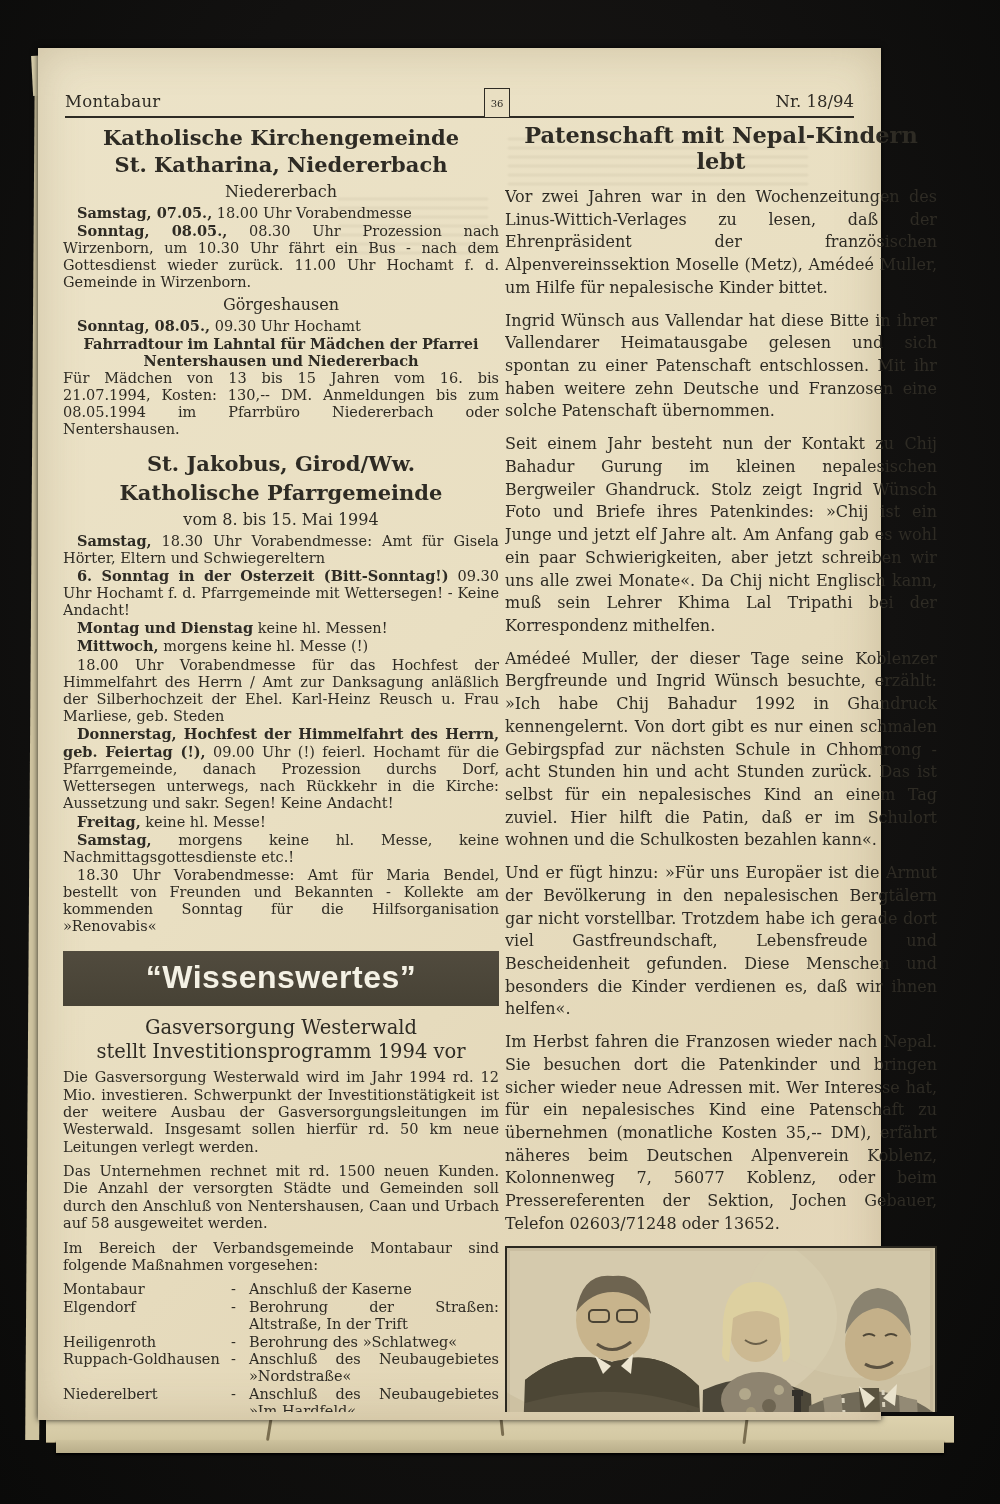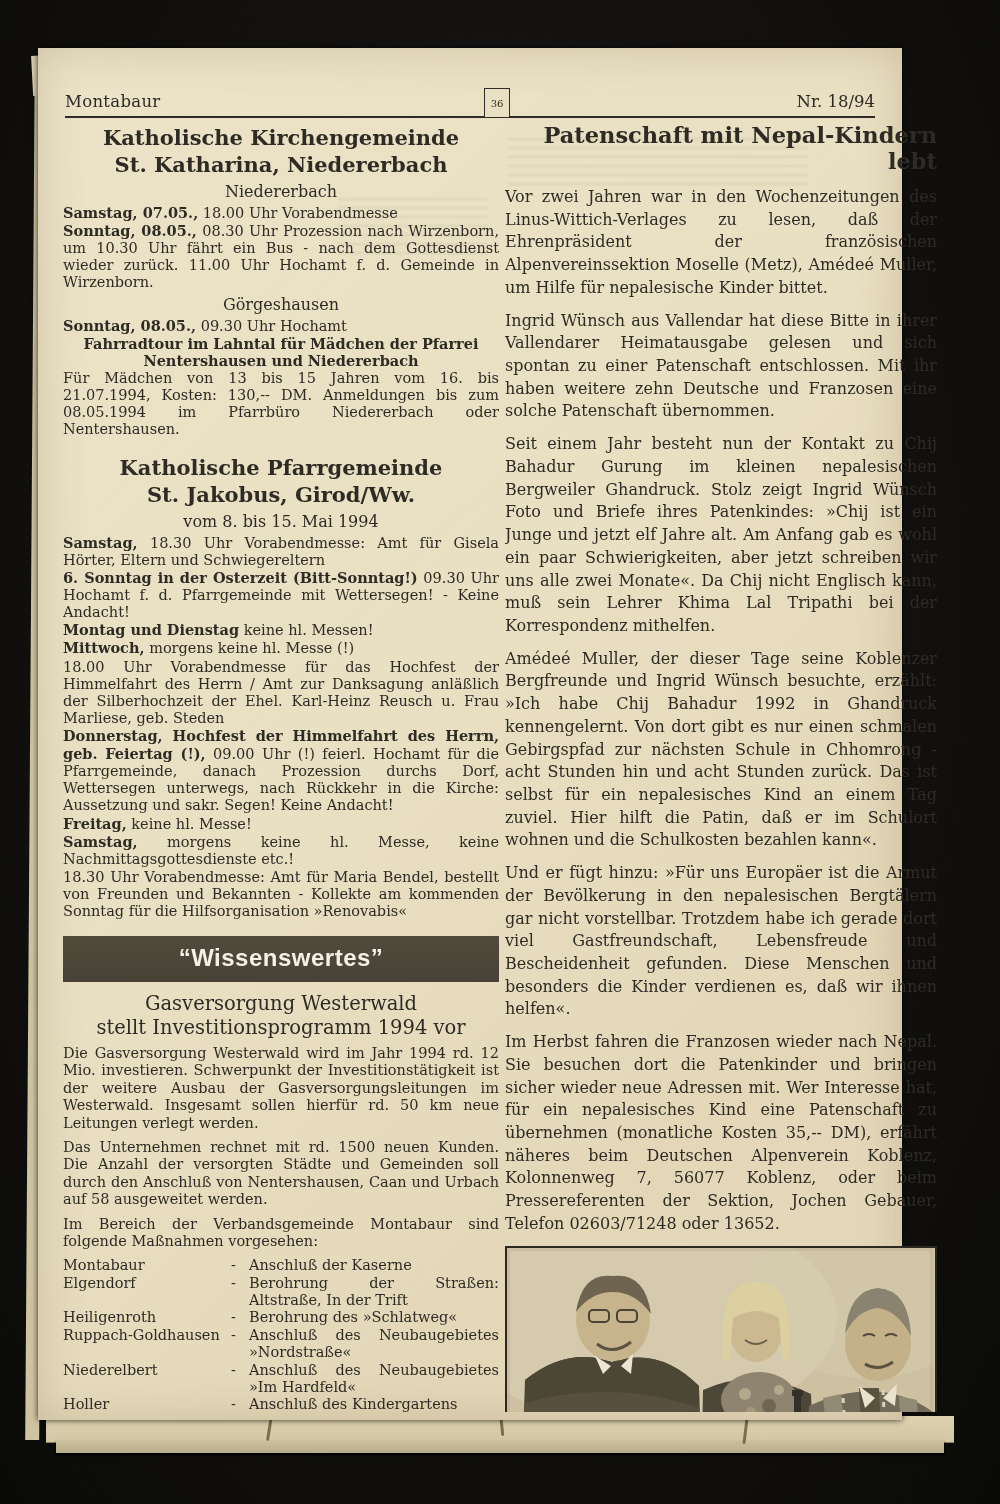--- a/index.html
+++ b/index.html
@@ -7,50 +7,50 @@
     radial-gradient(ellipse at 50% 40%, #1b1815 0%, #121110 55%, #0a0a09 100%);
     overflow:hidden;font-family:"DejaVu Serif","Liberation Serif",serif;}
   .sheet-under-left{position:absolute;left:30px;top:60px;width:14px;height:1380px;background:#cfc4a0;transform:rotate(.4deg);}
   .sheet-corner{position:absolute;left:32px;top:52px;width:150px;height:40px;background:#d9cfab;transform:rotate(-3deg);}
   .sheet2{position:absolute;left:46px;top:1416px;width:908px;height:26px;background:linear-gradient(#ddd2ae,#d2c7a2);box-shadow:0 1px 0 #8e8366;}
   .sheet3{position:absolute;left:56px;top:1440px;width:888px;height:13px;background:linear-gradient(#cdc29d,#b8ad8a);box-shadow:0 2px 2px #000;}
   .staple{position:absolute;width:3px;height:26px;background:#7a6e50;border-radius:2px;}
   .paper{position:absolute;left:38px;top:48px;width:843px;height:1372px;
     background:linear-gradient(135deg,#ece3c8 0%,#e9dfc2 45%,#e3d7b8 78%,#e6d8bc 100%);
     box-shadow:inset 0 0 45px rgba(120,100,60,.25), 0 0 6px rgba(0,0,0,.8);
-    color:#2e2b24;padding-left:21px;}
+    color:#2e2b24;}
   
   .hdr-left{position:absolute;left:27px;top:44px;font-size:16.5px;letter-spacing:.3px;}
   .hdr-right{position:absolute;right:27px;top:44px;font-size:16.5px;}
   .hdr-rule{position:absolute;left:27px;right:27px;top:68px;height:2px;background:#2e2b24;}
   .pagebox{position:absolute;left:446px;top:40px;width:24px;height:28px;border:1.5px solid #2e2b24;background:#e9dfc2;
     display:flex;align-items:center;justify-content:center;font-size:10px;z-index:2;}
   
   .col{position:absolute;top:74px;overflow:hidden;}
   .col-left{left:25px;width:436px;height:1290px;}
   .col-right{left:467px;width:432px;height:1290px;}
   .h1{font-weight:bold;text-align:center;font-size:21px;line-height:1.18;margin:4px 0 2px;}
   .sub{font-weight:normal;text-align:center;font-size:16px;margin:4px 0 3px;}
   .body-l{font-size:14.5px;line-height:1.18;text-align:justify;}
-  .line b{font-weight:bold;}
+  .line b{font-weight:bold;margin-left:14px;}
   .cline{font-weight:bold;text-align:center;font-size:14.5px;line-height:1.2;} .sp14{height:14px;}
   .banner{margin:16px 0 10px;background:linear-gradient(#514b3e,#474235);color:#f4f1e4;
-    font-family:"Liberation Sans","DejaVu Sans",sans-serif;font-weight:bold;font-size:24px;
+    font-family:"Liberation Sans","DejaVu Sans",sans-serif;font-weight:bold;font-size:32px;
     text-align:center;padding:8px 0 10px;letter-spacing:.5px;}
   .h2{font-weight:normal;text-align:center;font-size:19.5px;line-height:1.2;margin:2px 0 6px;}
   .para{font-size:14.5px;line-height:1.2;text-align:justify;margin:0 0 7px;}
   .gas-row{display:flex;font-size:14.5px;line-height:1.2;}
   .gas-place{width:168px;flex-shrink:0;}
   .gas-items{flex:1;}
   .gas-item{display:flex;}
   .gas-dash{width:18px;flex-shrink:0;}
   .gas-text{flex:1;text-align:justify;}
   
   .anzeige{text-align:right;font-weight:bold;font-size:16.5px;margin:2px 2px 10px 0;}
-  .title-r{font-weight:bold;text-align:right;font-size:22.5px;margin:0 0 12px;}
+  .title-r{font-weight:bold;text-align:center;font-size:22.5px;margin:0 0 12px;}
   .para-r{font-size:16px;line-height:1.42;text-align:justify;margin:0 0 10px;}
   .photo-frame{margin-top:4px;border:2px solid #2b2820;background:#cec2a3;line-height:0;}
   .ghost{position:absolute;opacity:.13;background:repeating-linear-gradient(#7c7258 0 2px,transparent 2px 9px);filter:blur(1px);}
 </style>
 </head>
 <body>
 
 <div class="stage">
   <div class="sheet-under-left"></div>
   <div class="sheet-corner"></div>
@@ -77,22 +77,22 @@
       <div class="body-l">
         <div class="line"><b>Samstag, 07.05.,</b><span> 18.00 Uhr Vorabendmesse</span></div>
         <div class="line"><b>Sonntag, 08.05.,</b><span> 08.30 Uhr Prozession nach Wirzenborn, um 10.30 Uhr fährt ein Bus - nach dem Gottesdienst wieder zurück. 11.00 Uhr Hochamt f. d. Gemeinde in Wirzenborn.</span></div>
         <div class="sub" style="margin:5px 0 2px;">Görgeshausen</div>
         <div class="line"><b>Sonntag, 08.05.,</b><span> 09.30 Uhr Hochamt</span></div>
         <div class="cline">Fahrradtour im Lahntal für Mädchen der Pfarrei Nentershausen und Niedererbach</div>
         <div class="line">Für Mädchen von 13 bis 15 Jahren vom 16. bis 21.07.1994, Kosten: 130,-- DM. Anmeldungen bis zum 08.05.1994 im Pfarrbüro Niedererbach oder Nentershausen.</div>
       </div>
 
       <div class="sp14"></div>
+      <div class="h1" style="margin-top:0;">St. Jakobus, Girod/Ww.</div>
       <div class="h1">Katholische Pfarrgemeinde</div>
-      <div class="h1" style="margin-top:0;">St. Jakobus, Girod/Ww.</div>
       <div class="sub">vom 8. bis 15. Mai 1994</div>
       <div class="body-l">
         <div class="line"><b>Samstag,</b><span> 18.30 Uhr Vorabendmesse: Amt für Gisela Hörter, Eltern und Schwiegereltern</span></div>
         <div class="line"><b>6. Sonntag in der Osterzeit (Bitt-Sonntag!)</b><span> 09.30 Uhr Hochamt f. d. Pfarrgemeinde mit Wettersegen! - Keine Andacht!</span></div>
         <div class="line"><b>Montag und Dienstag</b><span> keine hl. Messen!</span></div>
         <div class="line"><b>Mittwoch,</b><span> morgens keine hl. Messe (!)</span></div>
         <div class="line"><b></b><span>18.00 Uhr Vorabendmesse für das Hochfest der Himmelfahrt des Herrn / Amt zur Danksagung anläßlich der Silberhochzeit der Ehel. Karl-Heinz Reusch u. Frau Marliese, geb. Steden</span></div>
         <div class="line"><b>Donnerstag, Hochfest der Himmelfahrt des Herrn, geb. Feiertag (!),</b><span> 09.00 Uhr (!) feierl. Hochamt für die Pfarrgemeinde, danach Prozession durchs Dorf, Wettersegen unterwegs, nach Rückkehr in die Kirche: Aussetzung und sakr. Segen! Keine Andacht!</span></div>
         <div class="line"><b>Freitag,</b><span> keine hl. Messe!</span></div>
         <div class="line"><b>Samstag,</b><span> morgens keine hl. Messe, keine Nachmittagsgottesdienste etc.!</span></div>

